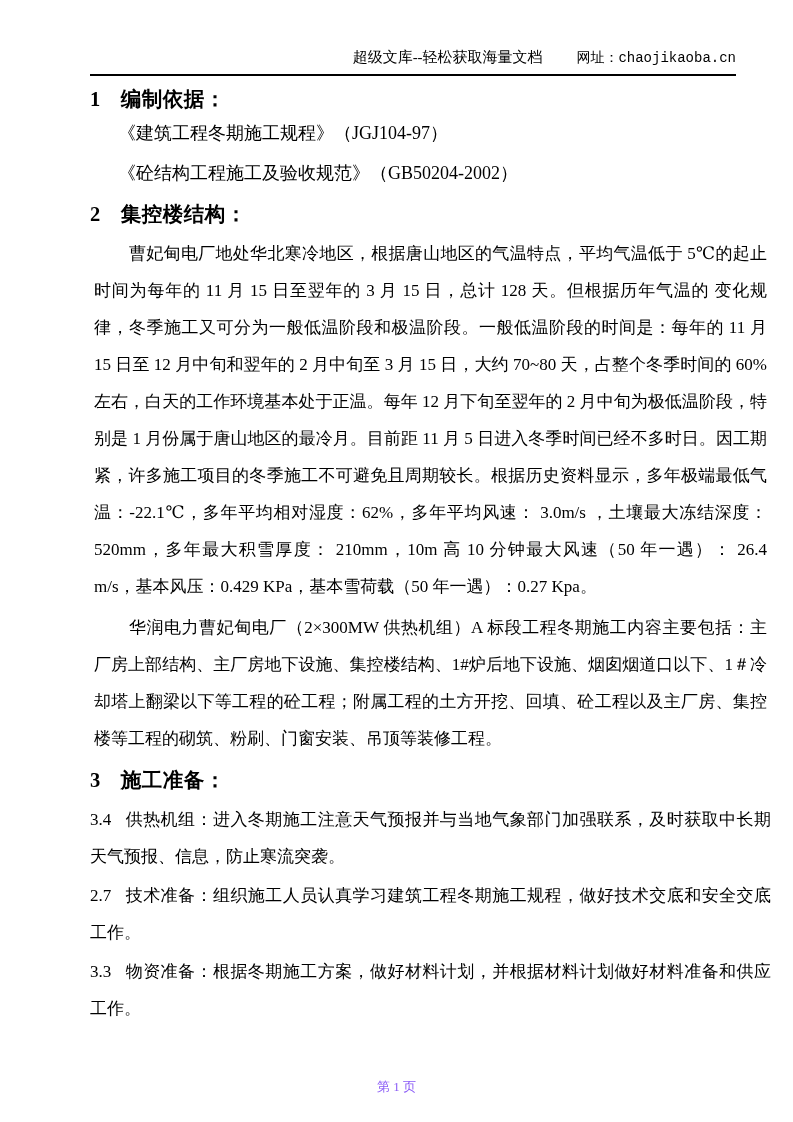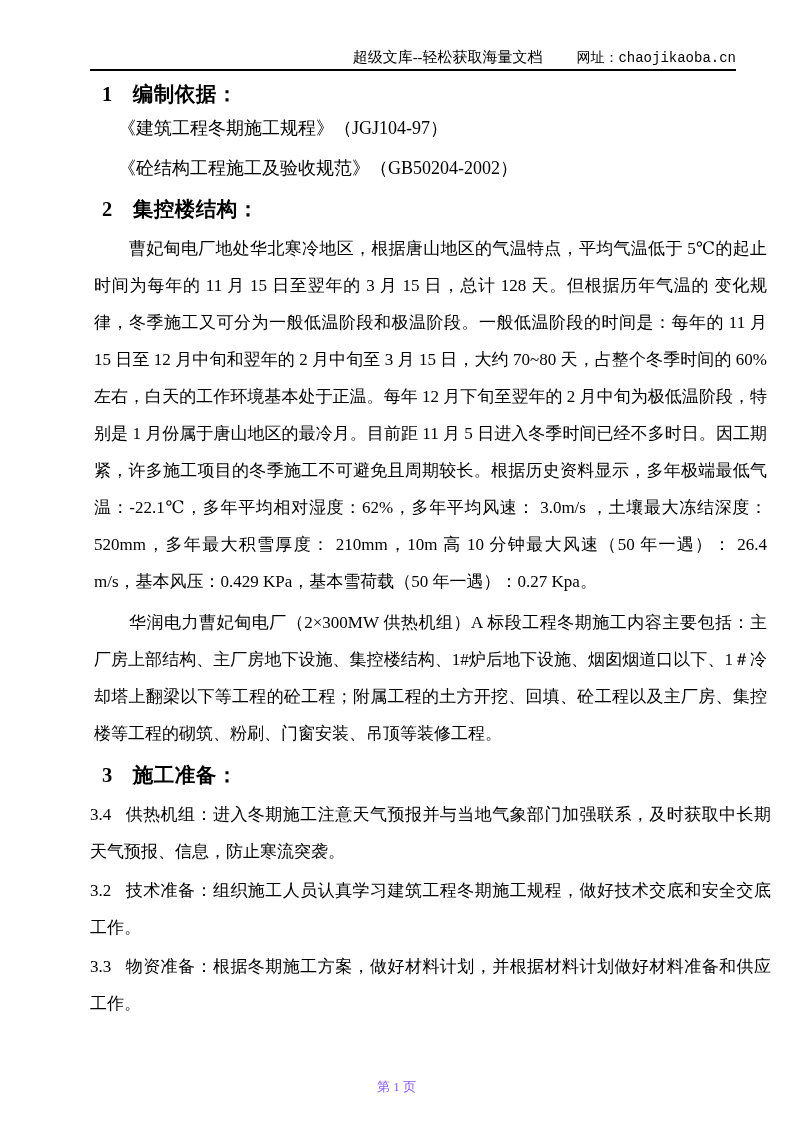--- a/index.html
+++ b/index.html
@@ -16,35 +16,36 @@
     font-family: "Liberation Serif", "DejaVu Serif", serif;
     box-sizing: border-box;
     padding: 46px 22px 0 90px;
     overflow: hidden;
   }
   
   .doc-header {
     text-align: right;
     font-size: 15px;
     line-height: 22px;
+    padding-bottom: 5px;
     border-bottom: 2px solid #000000;
     margin-right: 35px;
     white-space: nowrap;
   }
   .doc-header .url {
     margin-left: 30px;
     font-family: "Liberation Mono", "DejaVu Sans Mono", monospace;
     font-size: 14px;
   }
   
   .sec-heading {
     font-size: 20.5px;
     font-weight: bold;
     line-height: 28px;
-    margin: 9px 0 7px 12px;
+    margin: 9px 0 7px 0;
     letter-spacing: 0.5px;
   }
   .sec-heading .sec-num {
     display: inline-block;
     margin-right: 20px;
   }
   
   .ref-line {
     font-size: 18px;
     line-height: 26px;
@@ -107,21 +108,21 @@
     <p class="body-para">华润电力曹妃甸电厂（2×300MW 供热机组）A 标段工程冬期施工内容主要包括：主厂房上部结构、主厂房地下设施、集控楼结构、1#炉后地下设施、烟囱烟道口以下、1＃冷却塔上翻梁以下等工程的砼工程；附属工程的土方开挖、回填、砼工程以及主厂房、集控楼等工程的砌筑、粉刷、门窗安装、吊顶等装修工程。</p>
 
     <div class="sec-heading">
       <span class="sec-num">3</span><span>施工准备：</span>
     </div>
 
     <p class="item-para">
       <span class="item-num">3.4</span><span>供热机组：进入冬期施工注意天气预报并与当地气象部门加强联系，及时获取中长期天气预报、信息，防止寒流突袭。</span>
     </p>
     <p class="item-para">
-      <span class="item-num">3.2</span><span>技术准备：组织施工人员认真学习建筑工程冬期施工规程，做好技术交底和安全交底工作。</span>
+      <span class="item-num">2.7</span><span>技术准备：组织施工人员认真学习建筑工程冬期施工规程，做好技术交底和安全交底工作。</span>
     </p>
     <p class="item-para">
       <span class="item-num">3.3</span><span>物资准备：根据冬期施工方案，做好材料计划，并根据材料计划做好材料准备和供应工作。</span>
     </p>
 
   </div>
 
   <div class="doc-footer">
     <span>第 1 页</span>
   </div>

